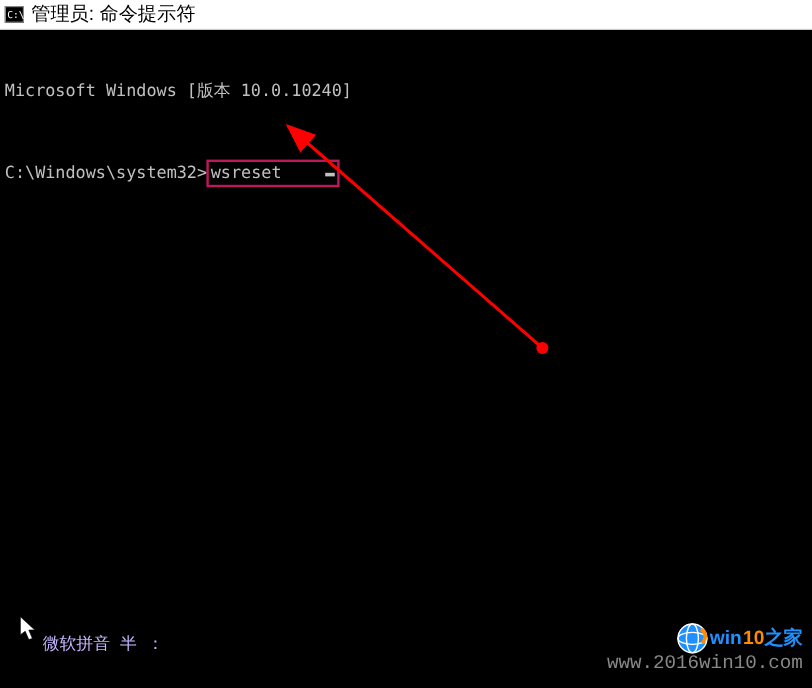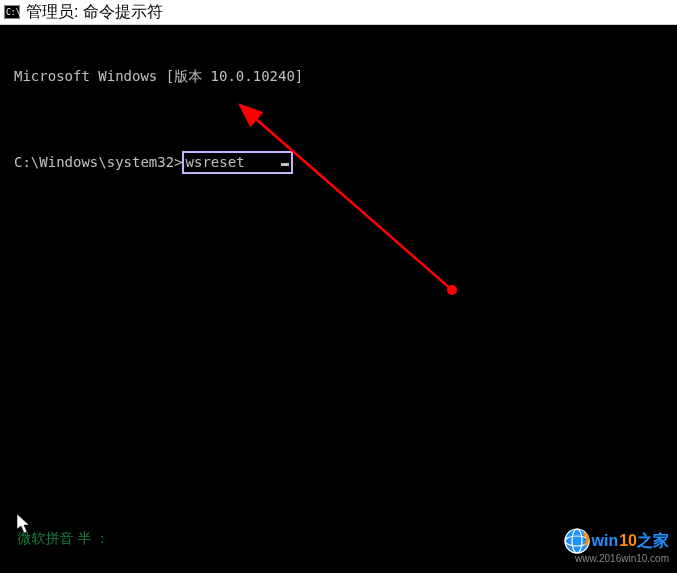--- a/index.html
+++ b/index.html
@@ -42,35 +42,35 @@
       font-size: 16px;
       color: #000;
       font-family: "SimSun", sans-serif;
     }
     .terminal {
       background: #000;
       color: #c0c0c0;
       font-family: "NSimSun", "SimSun", "Consolas", monospace;
       font-size: 14px;
       line-height: 1.35;
-      padding: 4px 14px;
+      padding: 4px 4px;
       white-space: pre;
       position: relative;
       height: calc(100% - 25px);
     }
     .term-line {
       white-space: pre;
     }
     .prompt-line {
       display: flex;
       align-items: baseline;
-      margin-top: 28px;
+      margin-top: 10px;
     }
     .command-box {
-      border: 2px solid #c4b5fd;
+      border: 2px solid #be185d;
       padding: 0 2px 0 2px;
       display: inline-flex;
       align-items: baseline;
       margin-left: -1px;
       gap: 35px;
     }
     .cursor {
       display: inline-block;
       width: 8px;
       height: 3px;
@@ -89,23 +89,23 @@
     .mouse-cursor {
       position: absolute;
       left: 16px;
       bottom: 38px;
       pointer-events: none;
     }
     .ime-bar {
       position: absolute;
       left: 2px;
       bottom: 6px;
-      color: #15803d;
+      color: #c4b5fd;
       font-size: 14px;
-      font-family: Liberation Sans, sans-serif;
+      font-family: Liberation Mono, monospace;
     }
     .watermark {
       position: absolute;
       right: 8px;
       bottom: 8px;
       display: flex;
       flex-direction: column;
       align-items: flex-end;
     }
     .wm-top {
@@ -129,22 +129,22 @@
     }
     .wm-10 {
       color: #ff8c00;
       margin-left: 1px;
     }
     .wm-zhijia {
       color: #1e90ff;
       text-align: center;
     }
     .wm-url {
-      font-family: Liberation Sans, sans-serif;
-      font-size: 10px;
+      font-family: Liberation Mono, monospace;
+      font-size: 16px;
       color: #888;
       margin-top: -2px;
     }
   </style>
 </head>
 <body>
 
 <div class="titlebar">
   <div class="titlebar-icon">
     <span>C:\</span>

